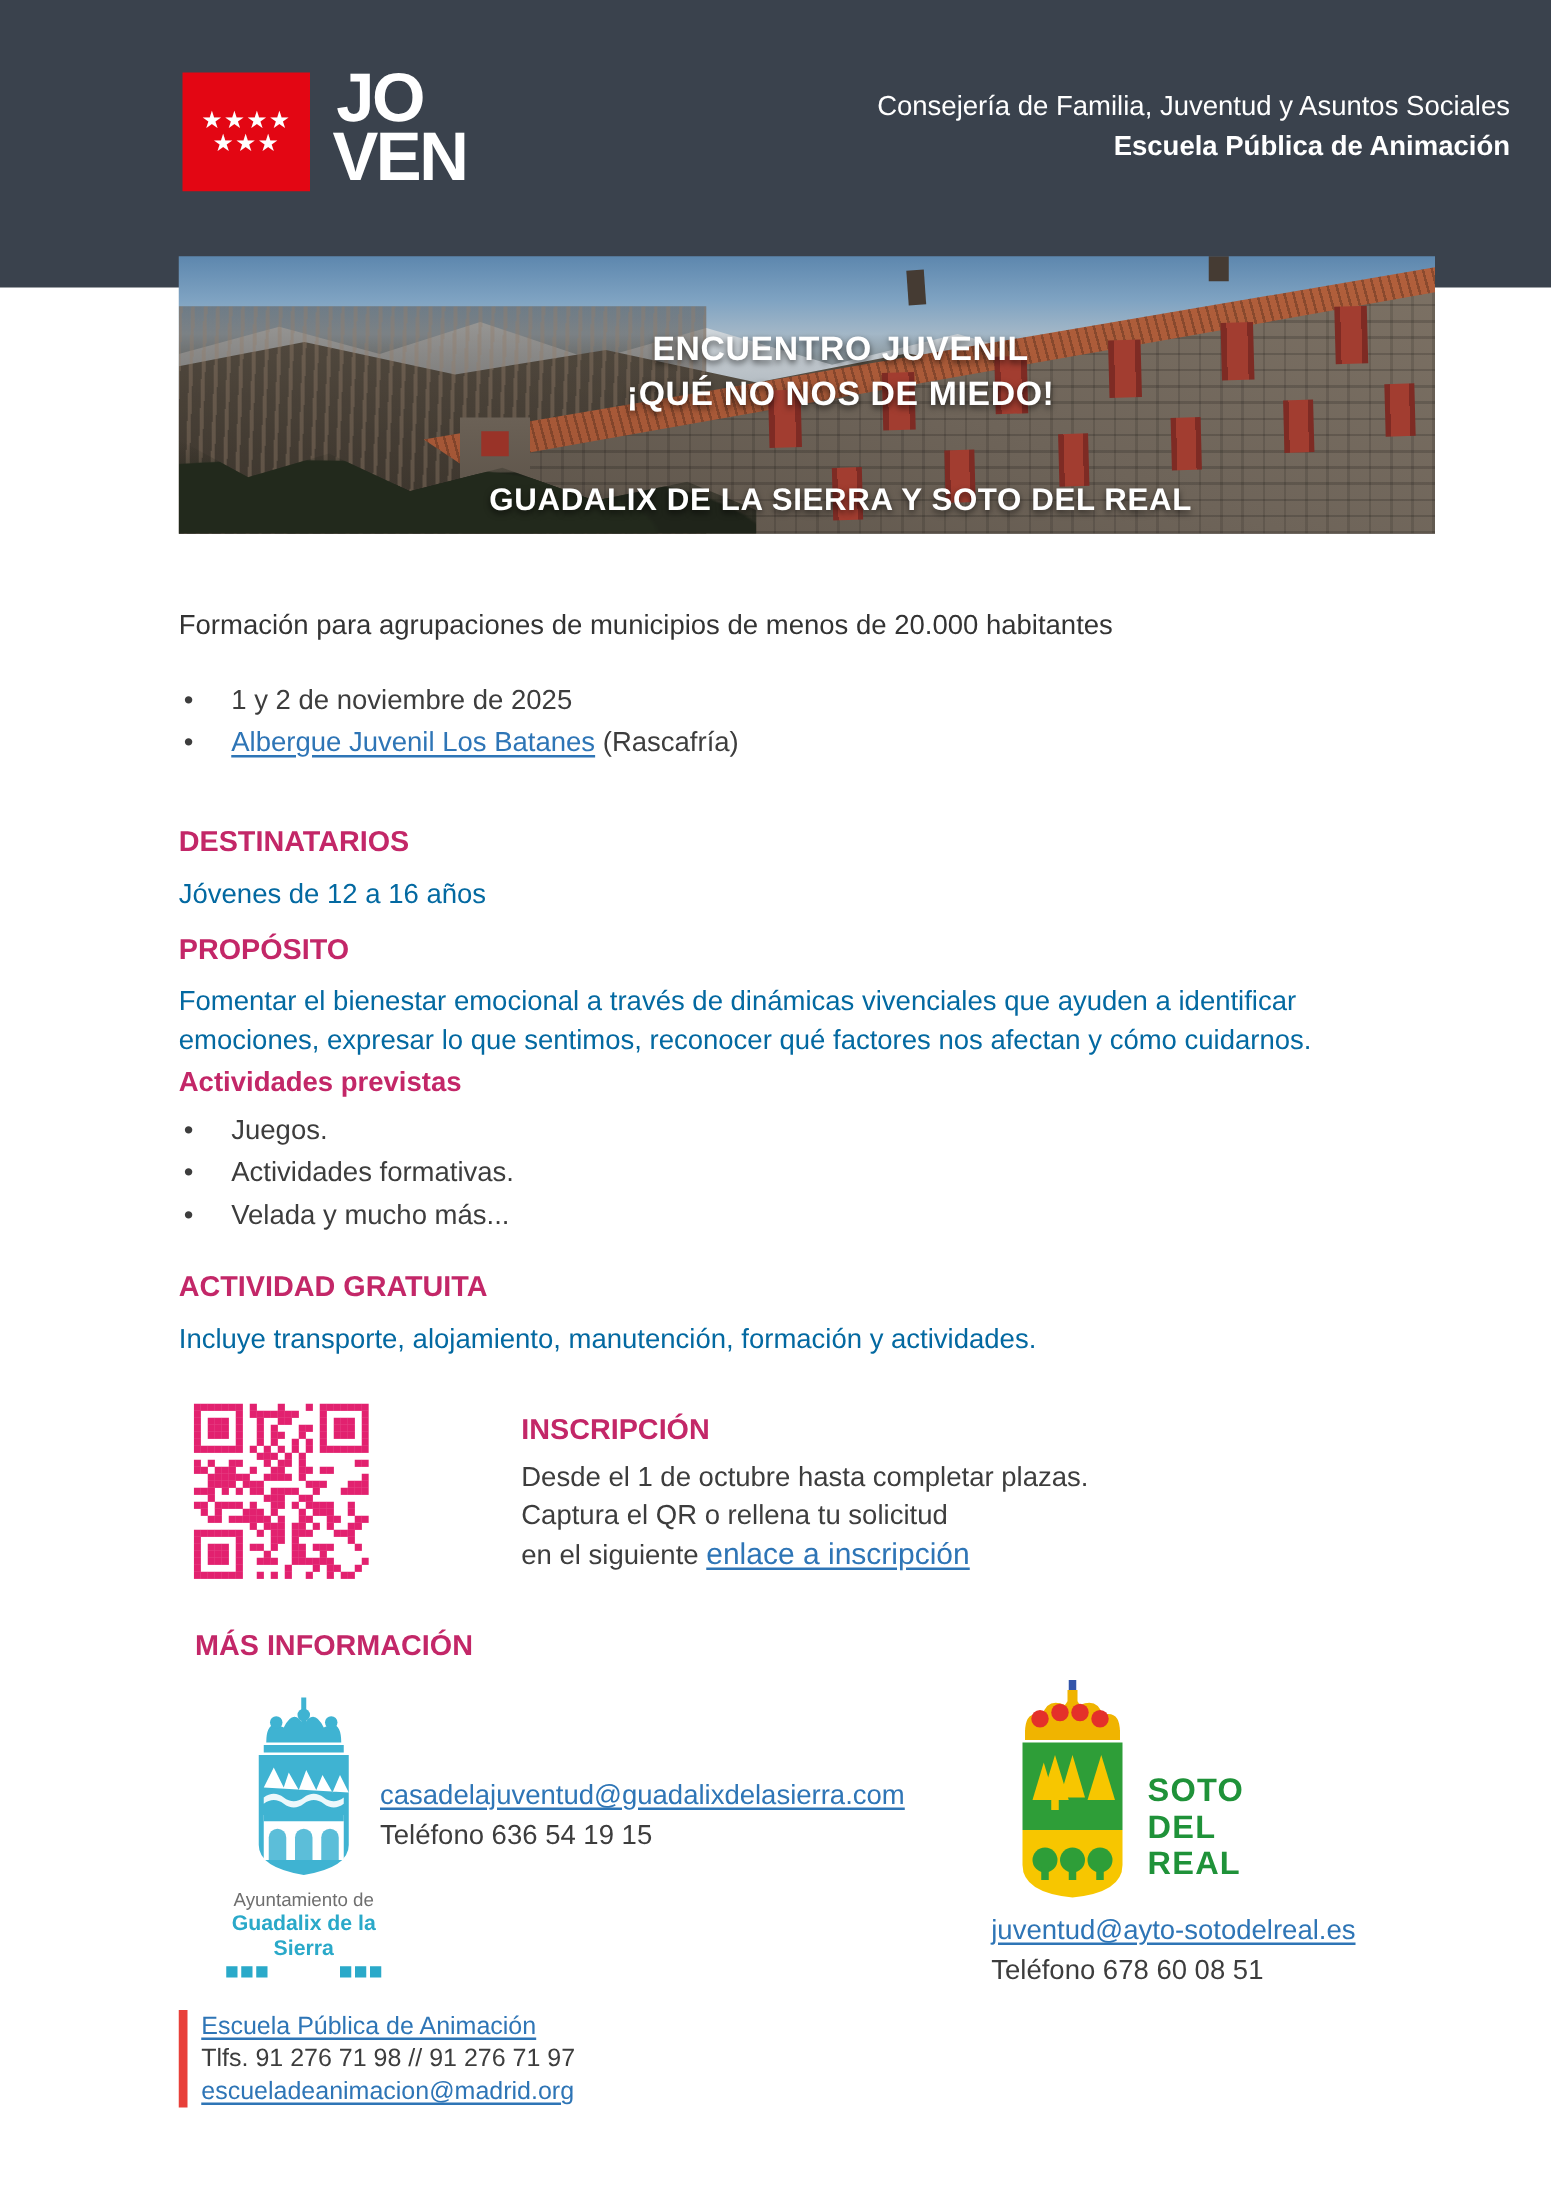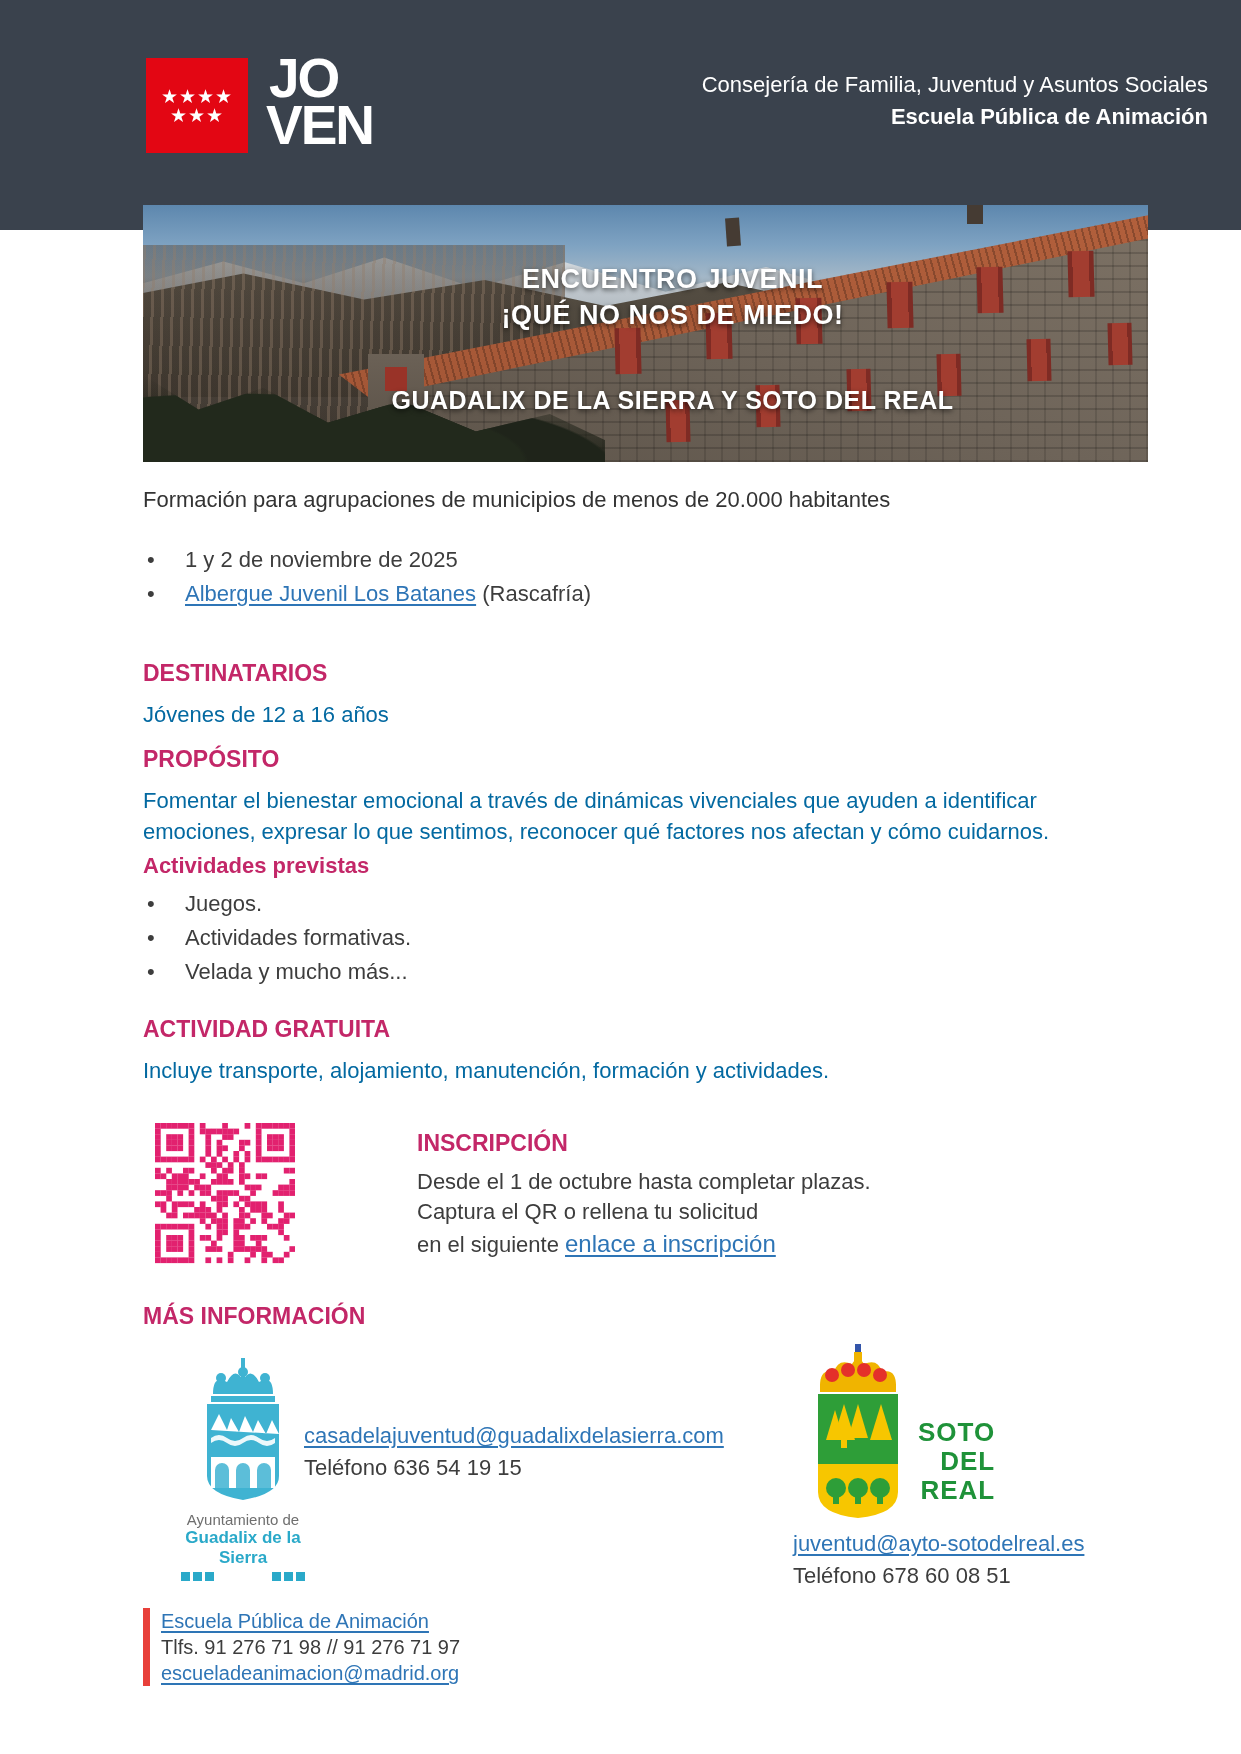--- a/index.html
+++ b/index.html
@@ -15,21 +15,21 @@
           display:flex; flex-direction:column; justify-content:center; align-items:center; gap:0; }
   .flag .srow { color:#ffffff; font-size:19px; line-height:19px; letter-spacing:1px; }
   .joven { position:absolute; left:256px; top:55px; color:#ffffff; font-weight:bold;
            font-size:55px; line-height:47px; letter-spacing:-2px; }
   .joven .l1 { display:block; padding-left:13px; }
   .joven .l2 { display:block;margin-left:10px; }
   .header-right { position:absolute; right:33px; top:69px; text-align:right; color:#ffffff;
                   font-size:22px; line-height:32px; font-weight:normal; }
   .header-right .bold { font-weight:bold; }
   
-  .hero { position:absolute; left:143px; top:205px; width:1005px; height:257px; overflow:hidden;
+  .hero { position:absolute; left:143px; top:205px; width:1005px; height:222px; overflow:hidden;
           background:linear-gradient(180deg,#5d87ae 0%,#7fa3c2 16%,#a3b7c7 28%,#8d9aa1 36%,#6f6d64 52%,#5a534a 72%,#4b443c 100%); }
   .ridge { position:absolute; left:0; top:26px; width:100%; height:95px;
            background:linear-gradient(#e3e8ec,#a9b2b9);
            clip-path:polygon(0 55%,8% 32%,16% 55%,24% 28%,33% 60%,42% 33%,52% 64%,62% 38%,72% 68%,82% 44%,92% 72%,100% 55%,100% 100%,0 100%); }
   .woods { position:absolute; left:0; top:62px; width:100%; height:130px;
            background:linear-gradient(#564f44,#463f36);
            clip-path:polygon(0 20%,10% 5%,22% 25%,34% 10%,46% 30%,58% 12%,70% 32%,82% 18%,100% 38%,100% 100%,0 100%); }
   .trees { position:absolute; left:0; top:40px; width:42%; height:217px;
            background:repeating-linear-gradient(92deg, rgba(122,104,88,.55) 0 3px, rgba(58,50,42,.25) 3px 10px),
                       linear-gradient(180deg, rgba(110,96,82,.25), rgba(40,34,28,.5)); }
@@ -71,30 +71,30 @@
   .blist li::before { content:"\2022"; position:absolute; left:4px; top:0; }
   a, .link { color:#2e75b6; text-decoration:underline; text-underline-offset:3px; cursor:pointer; }
   
   .qr-wrap { position:absolute; left:155px; top:1122px; width:140px; height:142px; }
   .insc { position:absolute; left:417px; top:1130px; }
   .insc h2 { color:#c32768; font-size:23px; font-weight:bold; margin-bottom:10px; }
   .insc .ln { font-size:22px; line-height:30px; color:#3d3d3d; }
   .insc .ln-link { font-size:22px; line-height:34px; color:#3d3d3d; }
   .insc .ln-link .link { font-size:24px; }
   
-  .masinfo { position:absolute; left:143px; top:1303px; color:#c32768; font-size:23px; font-weight:bold; }
+  .masinfo { position:absolute; left:156px; top:1303px; color:#c32768; font-size:23px; font-weight:bold; }
   .gua-logo { position:absolute; left:178px; top:1356px; width:130px; text-align:center; }
   .gua-cap1 { margin-top:3px; font-size:15px; color:#6f6f6f; }
   .gua-cap2 { font-size:17px; font-weight:bold; color:#2aa9c9; }
   .gua-dots { margin:4px auto 0; width:124px; display:flex; justify-content:space-between; }
   .gua-dots .grp { display:flex; gap:3px; }
   .gua-dots i { display:block; width:9px; height:9px; background:#2aa9c9; }
   .gua-contact { position:absolute; left:304px; top:1420px; font-size:22px; line-height:32px; }
   .soto-logo { position:absolute; left:808px; top:1342px; display:flex; align-items:flex-start; }
-  .soto-name { margin-left:10px; margin-top:76px; color:#1f9239; font-weight:bold; font-size:26px; line-height:29px; letter-spacing:1px;text-align:right; }
+  .soto-name { margin-left:10px; margin-top:76px; color:#1f9239; font-weight:bold; font-size:26px; line-height:29px; letter-spacing:1px; }
   .soto-contact { position:absolute; left:793px; top:1528px; font-size:22px; line-height:32px; }
   .contact .phone, .gua-contact .phone, .soto-contact .phone { color:#3d3d3d; }
   
   .footer { position:absolute; left:143px; top:1608px; display:flex; }
   .footer .bar { width:7px; background:#e8403a; margin-right:11px; }
   .footer .lines { font-size:20px; line-height:26px; }
   .footer .dark { color:#3d3d3d; }
 </style>
 </head>
 <body>

